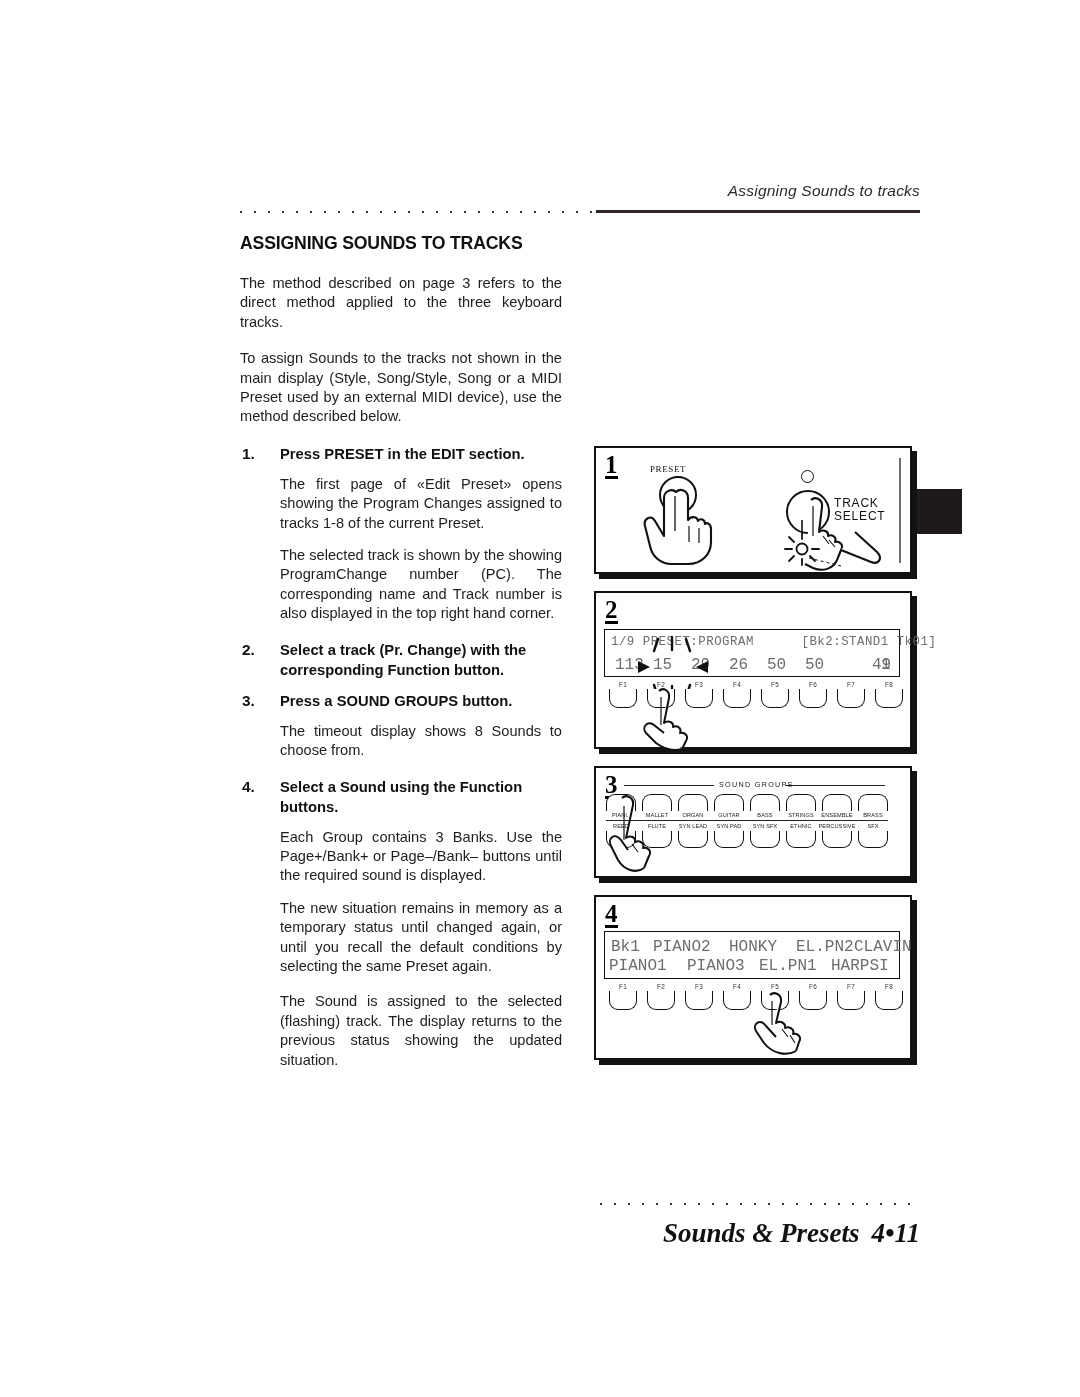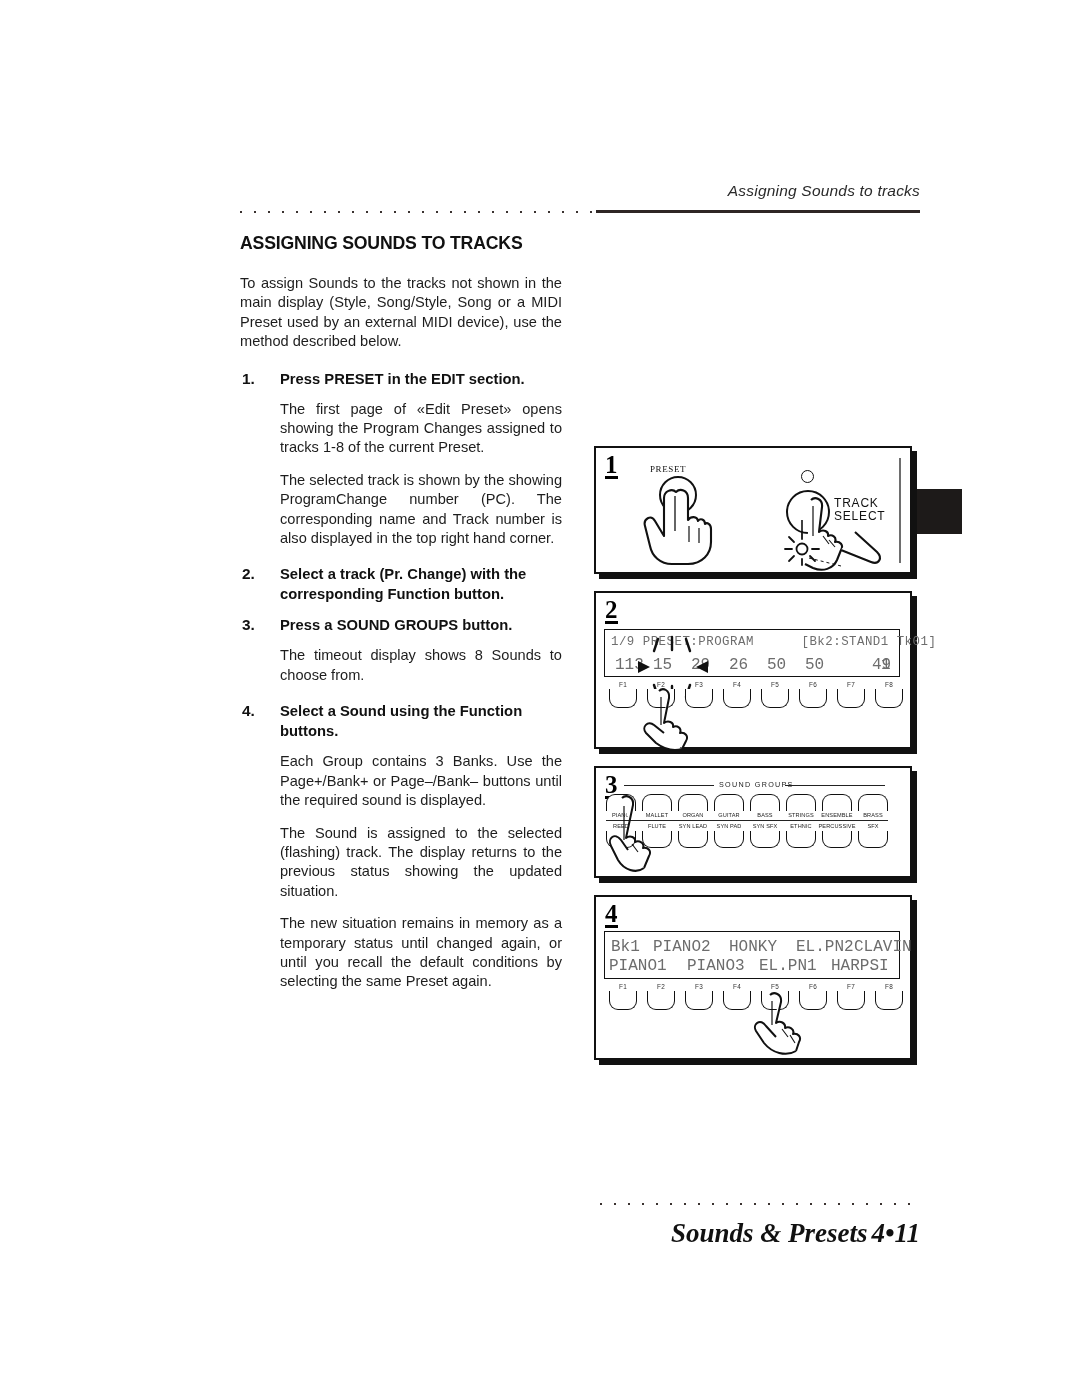--- a/index.html
+++ b/index.html
@@ -279,38 +279,39 @@
     left: 520px;
     top: 1218px;
     width: 400px;
     text-align: right;
     font-family: "Liberation Serif", serif;
     font-style: italic;
     font-weight: bold;
     font-size: 27px;
     color: #111;
   }
-  .footer .pg { margin-left: 4px; }
+  .footer .pg { margin-left: 12px; }
 
   svg { display: block; overflow: visible; }
 </style>
 </head>
 <body>
 
 <div class="running-head">Assigning Sounds to tracks</div>
 
 <div class="head-rule">
   <div class="dots"></div>
   <div class="solid"></div>
 </div>
 
 <div class="col-left">
 
   <h1 class="section-title">ASSIGNING SOUNDS TO TRACKS</h1>
 
+  <p class="body">The method described on page 3 refers to the direct method applied to the three keyboard tracks.</p>
   <p class="body">To assign Sounds to the tracks not shown in the main display (Style, Song/Style, Song or a MIDI Preset used by an external MIDI device), use the method described below.</p>
 
   <div class="step">
     <span class="num">1.</span>
     <span class="txt">Press PRESET in the EDIT section.</span>
   </div>
   <p class="sub tight">The first page of «Edit Preset» opens showing the Program Changes assigned to tracks 1-8 of the current Preset.</p>
   <p class="sub">The selected track is shown by the showing ProgramChange number (PC).  The corresponding name and Track number is also displayed in the top right hand corner.</p>
 
   <div class="step">
@@ -322,22 +323,22 @@
     <span class="num">3.</span>
     <span class="txt">Press a SOUND GROUPS button.</span>
   </div>
   <p class="sub">The timeout display shows 8 Sounds to choose from.</p>
 
   <div class="step">
     <span class="num">4.</span>
     <span class="txt">Select a Sound using the Function buttons.</span>
   </div>
   <p class="sub tight">Each Group contains 3 Banks.  Use the Page+/Bank+ or Page–/Bank– buttons until the required sound is displayed.</p>
+  <p class="sub">The new situation remains in memory as a temporary status until changed again, or until you recall the default conditions by selecting the same Preset again.</p>
   <p class="sub tight">The Sound is assigned to the selected (flashing) track.  The display returns to the previous status showing the updated situation.</p>
-  <p class="sub">The new situation remains in memory as a temporary status until changed again, or until you recall the default conditions by selecting the same Preset again.</p>
 </div>
 
 <div class="figs">
 
   <div class="fig" id="fig1">
     <div class="fig-num">1</div>
 
     <div class="preset-label">PRESET</div>
     <div class="btn-round" style="left:63px; top:28px; width:34px; height:34px;"></div>
 

